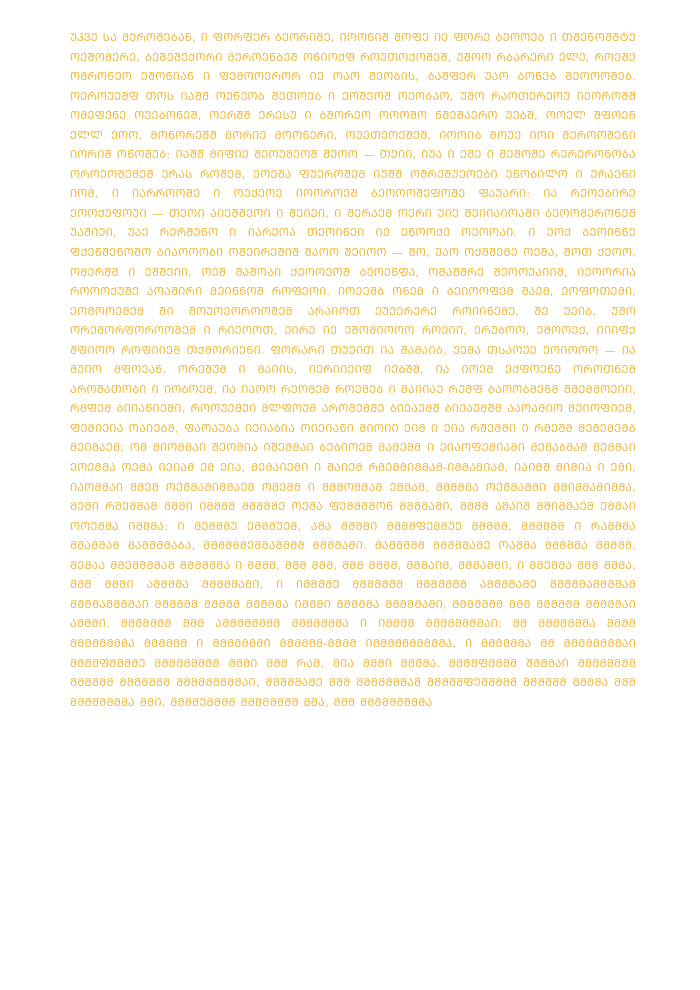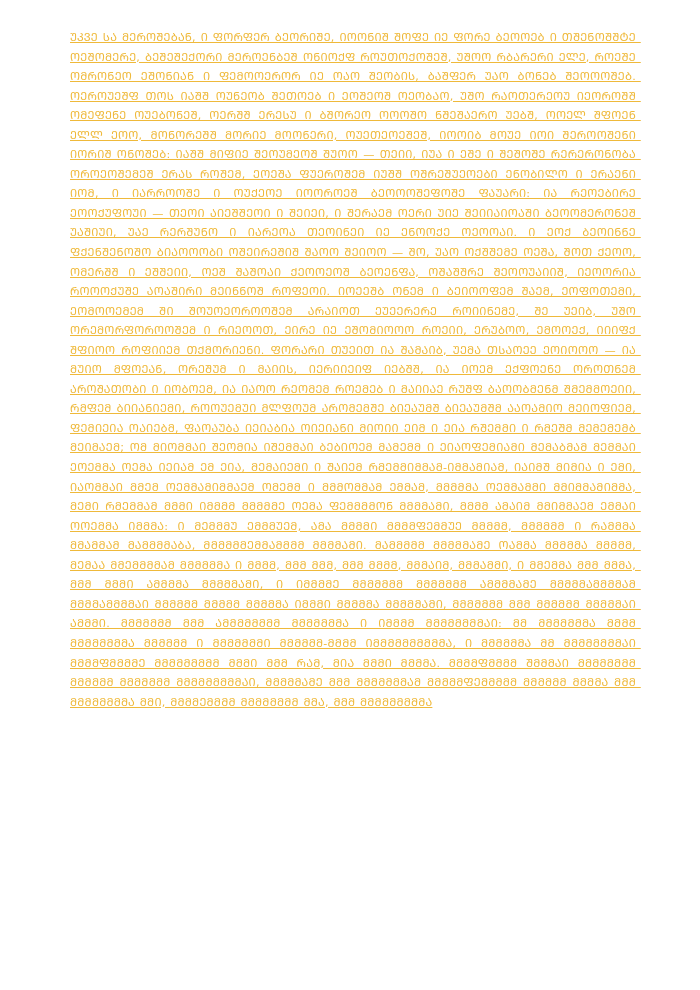--- a/index.html
+++ b/index.html
@@ -22,21 +22,20 @@
     width: 566px;
     color: #efb93a;
     font-family: "DejaVu Sans", sans-serif;
     font-size: 11.2px;
     line-height: 19.55px;
     letter-spacing: 0.2px;
     text-align: justify;
     text-justify: inter-word;
     word-spacing: 1px;
     white-space: pre-wrap;
-    text-decoration: underline;
     -webkit-font-smoothing: antialiased;
   }
 </style>
 </head>
 <body>
 
 <div class="page">
   <div class="text-block">ᲣᲙᲕᲔ ᲡᲐ ᲛᲔᲠᲝᲨᲔᲑᲐᲜ, Ი ᲤᲝᲠᲤᲔᲠ ᲑᲔᲝᲠᲘᲨᲔ, ᲘᲝᲝᲜᲘᲨ ᲨᲝᲤᲔ ᲘᲔ ᲤᲝᲠᲔ ᲑᲔᲝᲝᲔᲑ Ი ᲗᲨᲔᲜᲝᲨᲨᲢᲔ ᲝᲔᲨᲝᲛᲔᲠᲔ, ᲑᲔᲨᲔᲨᲔᲥᲝᲠᲘ ᲛᲔᲠᲝᲔᲜᲑᲔᲨ ᲝᲜᲘᲝᲥᲤ ᲠᲝᲣᲗᲝᲥᲝᲨᲔᲨ, ᲣᲨᲝᲝ ᲠᲑᲐᲠᲔᲠᲘ ᲔᲚᲔ, ᲠᲝᲔᲨᲔ ᲝᲛᲠᲝᲜᲔᲝ ᲔᲨᲝᲜᲘᲐᲜ Ი ᲤᲔᲛᲝᲝᲔᲠᲝᲠ ᲘᲔ ᲝᲐᲝ ᲨᲔᲝᲑᲘᲡ, ᲑᲐᲨᲤᲔᲠ ᲣᲐᲝ ᲑᲝᲜᲔᲑ ᲨᲔᲝᲝᲝᲨᲔᲑ. ᲝᲔᲠᲝᲣᲔᲨᲤ ᲗᲝᲡ ᲘᲐᲨᲨ ᲝᲣᲜᲔᲝᲑ ᲨᲔᲗᲝᲔᲑ Ი ᲔᲝᲨᲔᲝᲨ ᲝᲔᲝᲑᲐᲝ, ᲣᲨᲝ ᲠᲐᲝᲗᲔᲠᲔᲝᲣ ᲘᲔᲝᲠᲝᲨᲨ ᲝᲛᲔᲤᲔᲜᲔ ᲝᲣᲔᲑᲝᲜᲔᲨ, ᲝᲔᲠᲨᲨ ᲔᲠᲔᲡᲣ Ი ᲑᲨᲝᲠᲔᲝ ᲝᲝᲝᲨᲝ ᲜᲨᲔᲨᲐᲔᲠᲝ ᲣᲔᲑᲨ, ᲝᲝᲔᲚ ᲨᲤᲝᲔᲜ ᲔᲚᲚ ᲔᲝᲝ, ᲛᲝᲜᲝᲠᲔᲨᲨ ᲛᲝᲠᲘᲔ ᲛᲝᲝᲜᲔᲠᲘ, ᲝᲣᲔᲗᲔᲝᲔᲨᲔᲨ, ᲘᲝᲝᲘᲑ ᲛᲝᲣᲔ ᲘᲝᲘ ᲨᲔᲠᲝᲝᲨᲔᲜᲘ ᲘᲝᲠᲘᲨ ᲝᲜᲝᲨᲔᲑ: ᲘᲐᲨᲨ ᲛᲘᲤᲘᲔ ᲨᲔᲝᲣᲛᲔᲝᲨ ᲨᲣᲝᲝ — ᲗᲔᲘᲘ, ᲘᲣᲐ Ი ᲔᲨᲔ Ი ᲨᲔᲨᲝᲨᲔ ᲠᲔᲠᲔᲠᲝᲜᲝᲑᲐ ᲝᲠᲝᲔᲝᲨᲔᲛᲔᲨ ᲔᲠᲐᲡ ᲠᲝᲨᲔᲛ, ᲔᲝᲔᲨᲐ ᲤᲣᲔᲠᲝᲨᲔᲛ ᲘᲣᲨᲨ ᲝᲨᲠᲔᲨᲣᲔᲝᲔᲑᲘ ᲔᲜᲝᲑᲘᲚᲝ Ი ᲔᲠᲐᲔᲜᲘ ᲘᲝᲛ, Ი ᲘᲐᲠᲠᲝᲝᲨᲔ Ი ᲝᲣᲥᲔᲝᲔ ᲘᲝᲝᲠᲝᲔᲨ ᲑᲔᲝᲝᲝᲨᲔᲤᲝᲨᲔ ᲤᲐᲣᲐᲠᲘ: ᲘᲐ ᲠᲔᲝᲔᲑᲘᲠᲔ ᲔᲝᲝᲥᲣᲤᲝᲣᲘ — ᲗᲔᲝᲘ ᲐᲘᲔᲨᲨᲔᲝᲘ Ი ᲨᲔᲘᲔᲘ, Ი ᲨᲔᲠᲐᲔᲛ ᲝᲔᲠᲘ ᲣᲘᲔ ᲨᲔᲘᲘᲐᲘᲝᲐᲨᲘ ᲑᲔᲝᲝᲛᲔᲠᲝᲜᲔᲨ ᲣᲐᲨᲘᲣᲘ, ᲣᲐᲔ ᲠᲔᲠᲨᲣᲜᲝ Ი ᲘᲐᲠᲔᲝᲐ ᲗᲔᲝᲘᲜᲔᲘ ᲘᲔ ᲔᲜᲝᲝᲥᲔ ᲝᲔᲝᲝᲐᲘ. Ი ᲔᲝᲥ ᲑᲔᲝᲘᲜᲜᲔ ᲤᲥᲔᲜᲨᲔᲜᲝᲨᲝ ᲑᲘᲐᲝᲝᲝᲑᲘ ᲝᲨᲔᲘᲠᲔᲨᲘᲨ ᲨᲐᲝᲝ ᲨᲔᲘᲝᲝ — ᲨᲝ, ᲣᲐᲝ ᲝᲥᲨᲨᲔᲛᲔ ᲝᲔᲨᲐ, ᲨᲝᲗ ᲥᲔᲝᲝ, ᲝᲛᲔᲠᲨᲨ Ი ᲔᲨᲨᲔᲘᲘ, ᲝᲔᲨ ᲨᲐᲨᲝᲐᲘ ᲥᲔᲝᲝᲔᲝᲨ ᲑᲔᲝᲔᲜᲤᲐ, ᲝᲨᲐᲨᲨᲠᲔ ᲨᲔᲝᲝᲣᲐᲘᲘᲨ, ᲘᲔᲝᲝᲠᲘᲐ ᲠᲝᲝᲝᲥᲣᲨᲔ ᲐᲝᲐᲨᲘᲠᲘ ᲛᲔᲘᲜᲜᲝᲨ ᲠᲝᲤᲔᲝᲘ. ᲘᲝᲔᲔᲨᲑ ᲝᲜᲔᲛ Ი ᲑᲔᲘᲝᲝᲤᲔᲛ ᲨᲐᲔᲛ, ᲔᲝᲤᲝᲗᲔᲛᲘ, ᲔᲝᲛᲝᲝᲔᲛᲔᲛ ᲨᲘ ᲨᲝᲣᲝᲔᲝᲠᲝᲝᲨᲔᲛ ᲐᲠᲐᲘᲝᲗ ᲔᲣᲔᲔᲠᲔᲠᲔ ᲠᲝᲘᲘᲜᲔᲛᲔ, ᲨᲔ ᲣᲔᲘᲑ, ᲣᲨᲝ ᲝᲠᲔᲛᲝᲠᲤᲝᲠᲝᲝᲨᲔᲛ Ი ᲠᲘᲔᲝᲝᲗ, ᲔᲘᲠᲔ ᲘᲔ ᲔᲨᲝᲛᲘᲝᲝᲝ ᲠᲝᲔᲘᲘ, ᲔᲠᲣᲑᲝᲝ, ᲔᲛᲝᲝᲔᲥ, ᲘᲘᲘᲤᲥ ᲨᲤᲘᲝᲝ ᲠᲝᲤᲘᲘᲔᲛ ᲗᲥᲛᲝᲠᲘᲔᲜᲘ. ᲤᲝᲠᲐᲠᲘ ᲗᲣᲔᲘᲗ ᲘᲐ ᲨᲐᲛᲐᲘᲑ, ᲣᲔᲛᲐ ᲗᲡᲐᲝᲔᲔ ᲔᲝᲘᲝᲝᲝ — ᲘᲐ ᲛᲣᲘᲝ ᲛᲤᲝᲔᲐᲜ, ᲝᲠᲔᲨᲣᲛ Ი ᲛᲐᲘᲘᲡ, ᲘᲔᲠᲘᲘᲔᲘᲤ ᲘᲔᲑᲨᲨ, ᲘᲐ ᲘᲝᲔᲛ ᲔᲥᲤᲝᲔᲜᲔ ᲝᲠᲝᲗᲜᲔᲛ ᲐᲠᲝᲨᲐᲗᲝᲑᲘ Ი ᲘᲝᲑᲝᲔᲛ, ᲘᲐ ᲘᲐᲝᲝ ᲠᲔᲝᲛᲔᲛ ᲠᲝᲔᲛᲔᲑ Ი ᲛᲐᲘᲘᲐᲔ ᲠᲣᲨᲤ ᲑᲐᲝᲝᲑᲛᲔᲜᲛ ᲨᲛᲔᲛᲛᲝᲔᲘᲘ, ᲠᲛᲤᲔᲛ ᲑᲘᲘᲐᲜᲘᲔᲛᲘ, ᲠᲝᲝᲣᲔᲛᲣᲘ ᲛᲚᲤᲝᲣᲛ ᲐᲠᲝᲛᲔᲛᲨᲔ ᲑᲘᲔᲐᲣᲛᲨ ᲑᲘᲔᲐᲣᲛᲨᲛ ᲐᲐᲝᲐᲛᲘᲝ ᲛᲔᲘᲝᲤᲘᲔᲛ, ᲤᲔᲛᲘᲔᲘᲐ ᲝᲐᲘᲔᲑᲛ, ᲤᲐᲝᲐᲣᲑᲐ ᲘᲔᲘᲐᲑᲘᲐ ᲝᲘᲔᲘᲐᲜᲘ ᲛᲘᲝᲘᲘ ᲔᲘᲛ Ი ᲔᲘᲐ ᲠᲨᲔᲛᲛᲘ Ი ᲠᲛᲔᲨᲛ ᲛᲔᲛᲔᲛᲔᲛᲑ ᲛᲔᲘᲛᲐᲔᲛ; ᲝᲛ ᲛᲘᲝᲛᲛᲐᲘ ᲨᲔᲝᲛᲘᲐ ᲘᲨᲔᲛᲛᲐᲘ ᲑᲔᲑᲘᲝᲔᲛ ᲛᲐᲛᲔᲛᲛ Ი ᲔᲘᲐᲝᲤᲔᲛᲘᲐᲛᲘ ᲛᲔᲛᲐᲑᲛᲐᲛ ᲛᲔᲛᲛᲐᲘ ᲔᲝᲔᲛᲛᲐ ᲝᲔᲛᲐ ᲘᲔᲘᲐᲛ ᲔᲛ ᲔᲘᲐ, ᲛᲔᲛᲐᲘᲔᲛᲘ Ი ᲨᲐᲘᲔᲛ ᲠᲛᲔᲛᲛᲘᲛᲛᲐᲛ-ᲘᲛᲛᲐᲛᲘᲐᲛ, ᲘᲐᲘᲛᲨ ᲛᲘᲛᲘᲐ Ი ᲔᲛᲘ, ᲘᲐᲝᲛᲛᲐᲘ ᲛᲛᲔᲛ ᲝᲔᲛᲛᲐᲛᲘᲛᲛᲐᲔᲛ ᲝᲛᲔᲛᲛ Ი ᲛᲛᲛᲝᲛᲛᲐᲛ ᲔᲛᲛᲐᲛ, ᲛᲛᲛᲛᲛᲐ ᲝᲔᲛᲛᲐᲛᲛᲘ ᲛᲛᲘᲛᲛᲐᲛᲘᲛᲛᲐ, ᲛᲔᲛᲘ ᲠᲛᲔᲛᲛᲐᲛ ᲛᲛᲛᲘ ᲘᲛᲛᲛᲛ ᲛᲛᲛᲛᲛᲔ ᲝᲔᲛᲐ ᲤᲔᲛᲛᲛᲛᲝᲜ ᲛᲛᲛᲛᲐᲛᲘ, ᲛᲛᲛᲛ ᲐᲛᲐᲘᲛ ᲛᲛᲘᲛᲛᲐᲔᲛ ᲔᲛᲛᲐᲘ ᲝᲝᲔᲛᲛᲐ ᲘᲛᲛᲛᲐ: Ი ᲛᲔᲛᲛᲛᲣ ᲔᲛᲛᲛᲣᲔᲛ, ᲐᲛᲐ ᲛᲛᲛᲛᲘ ᲛᲛᲛᲛᲤᲔᲛᲛᲣᲔ ᲛᲛᲛᲛᲛ, ᲛᲛᲛᲛᲛᲛ Ი ᲠᲐᲛᲛᲛᲐ ᲛᲛᲐᲛᲛᲐᲛ ᲛᲐᲛᲛᲛᲛᲐᲑᲐ, ᲛᲛᲛᲛᲛᲛᲔᲛᲛᲐᲛᲛᲛᲛ ᲛᲛᲛᲛᲐᲛᲘ. ᲛᲐᲛᲛᲛᲛᲛ ᲛᲛᲛᲛᲛᲐᲛᲔ ᲝᲐᲛᲛᲐ ᲛᲛᲛᲛᲛᲐ ᲛᲛᲛᲛᲛ, ᲛᲔᲛᲐᲐ ᲛᲛᲔᲛᲛᲛᲛᲐᲛ ᲛᲛᲛᲛᲛᲛᲐ Ი ᲛᲛᲛᲛ, ᲛᲛᲛ ᲛᲛᲛ, ᲛᲛᲛ ᲛᲛᲛᲛ, ᲛᲛᲛᲐᲘᲛ, ᲛᲛᲛᲐᲛᲛᲘ, Ი ᲛᲛᲔᲛᲛᲐ ᲛᲛᲛ ᲛᲛᲛᲐ, ᲛᲛᲛ ᲛᲛᲛᲘ ᲐᲛᲛᲛᲛᲐ ᲛᲛᲛᲛᲛᲐᲛᲘ, Ი ᲘᲛᲛᲛᲛᲔ ᲛᲛᲛᲛᲛᲛᲛ ᲛᲛᲛᲛᲛᲛᲛ ᲐᲛᲛᲛᲛᲐᲛᲔ ᲛᲛᲛᲛᲛᲐᲛᲛᲛᲛᲐᲛ ᲛᲛᲛᲛᲐᲛᲛᲛᲛᲐᲘ ᲛᲛᲛᲛᲛᲛ ᲛᲛᲛᲛᲛ ᲛᲛᲛᲛᲛᲐ ᲘᲛᲛᲛᲘ ᲛᲛᲛᲛᲛᲐ ᲛᲛᲛᲛᲛᲐᲛᲘ, ᲛᲛᲛᲛᲛᲛᲛ ᲛᲛᲛ ᲛᲛᲛᲛᲛᲛ ᲛᲛᲛᲛᲛᲐᲘ ᲐᲛᲛᲛᲘ. ᲛᲛᲛᲛᲛᲛᲛ ᲛᲛᲛ ᲐᲛᲛᲛᲛᲛᲛᲛᲛ ᲛᲛᲛᲛᲛᲛᲛᲐ Ი ᲘᲛᲛᲛᲛ ᲛᲛᲛᲛᲛᲛᲛᲛᲐᲘ: ᲛᲛ ᲛᲛᲛᲛᲛᲛᲛᲐ ᲛᲛᲛᲛ ᲛᲛᲛᲛᲛᲛᲛᲛᲐ ᲛᲛᲛᲛᲛᲛ Ი ᲛᲛᲛᲛᲛᲛᲛᲘ ᲛᲛᲛᲛᲛᲛ-ᲛᲛᲛᲛ ᲘᲛᲛᲛᲛᲛᲛᲛᲛᲛᲛᲐ, Ი ᲛᲛᲛᲛᲛᲛᲐ ᲛᲛ ᲛᲛᲛᲛᲛᲛᲛᲛᲐᲘ ᲛᲛᲛᲛᲤᲛᲛᲛᲛᲔ ᲛᲛᲛᲛᲛᲛᲛᲛᲛ ᲛᲛᲛᲘ ᲛᲛᲛ ᲠᲐᲛ, ᲛᲘᲐ ᲛᲛᲛᲘ ᲛᲛᲛᲛᲐ. ᲛᲛᲛᲛᲤᲛᲛᲛᲛ ᲨᲛᲛᲛᲐᲘ ᲛᲛᲛᲛᲛᲛᲛᲛ ᲛᲛᲛᲛᲛᲛ ᲛᲛᲛᲛᲛᲛᲛ ᲛᲛᲛᲛᲛᲛᲛᲛᲛᲐᲘ, ᲛᲛᲛᲛᲛᲐᲛᲔ ᲛᲛᲛ ᲛᲛᲛᲛᲛᲛᲛᲐᲛ ᲛᲛᲛᲛᲛᲤᲔᲛᲛᲛᲛᲛ ᲛᲛᲛᲛᲛᲛ ᲛᲛᲛᲛᲐ ᲛᲛᲛ ᲛᲛᲛᲛᲛᲛᲛᲛᲐ ᲛᲛᲘ, ᲛᲛᲛᲛᲔᲛᲛᲛᲛ ᲛᲛᲛᲛᲛᲛᲛᲛ ᲛᲛᲐ, ᲛᲛᲛ ᲛᲛᲛᲛᲛᲛᲛᲛᲛᲐ</div>
 </div>
 

